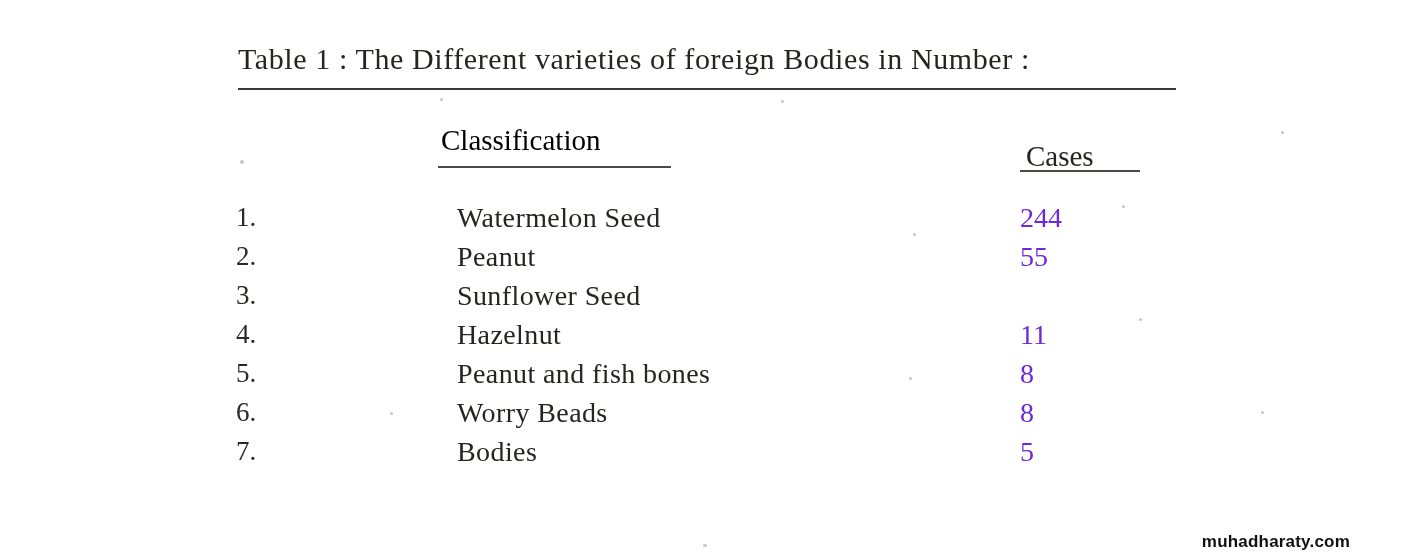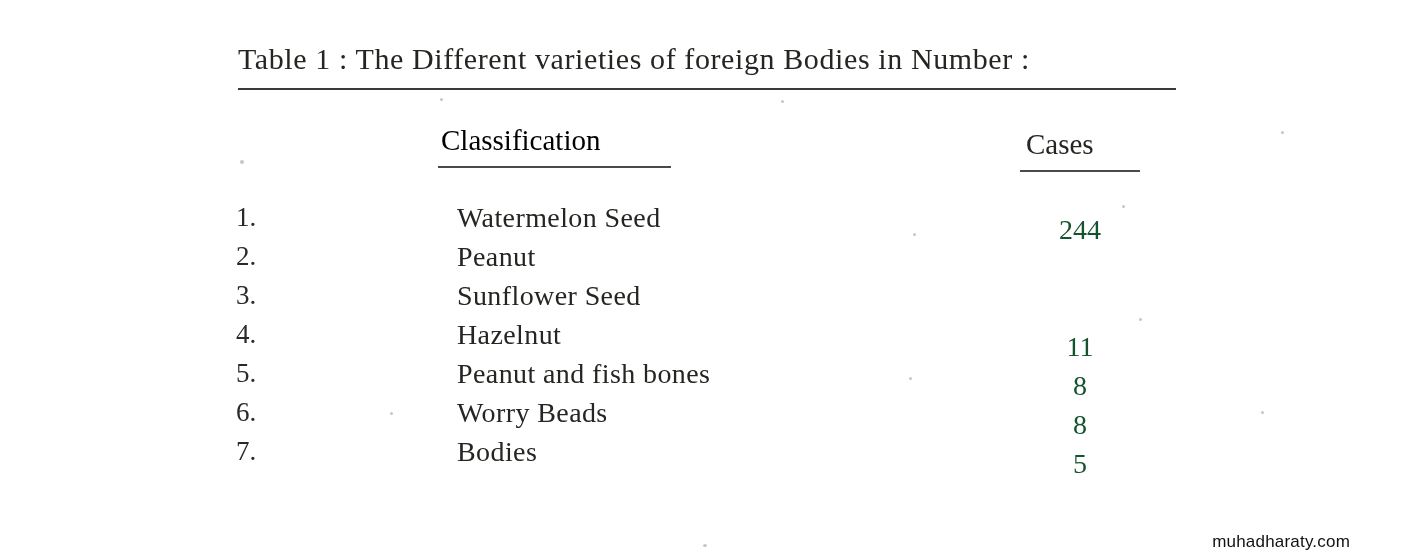--- a/index.html
+++ b/index.html
@@ -65,21 +65,21 @@
     left: 438px;
     top: 166px;
     width: 233px;
     height: 2px;
     background: #4a4a46;
   }
 
   .col-head-cases {
     position: absolute;
     left: 1026px;
-    top: 128px;
+    top: 140px;
     font-size: 29px;
     color: #262522;
     white-space: nowrap;
   }
   .rule-cases {
     position: absolute;
     left: 1020px;
     top: 170px;
     width: 120px;
     height: 2px;
@@ -111,33 +111,31 @@
     color: #262522;
     white-space: nowrap;
     letter-spacing: 0.4px;
     margin-left: 46px;
   }
   .row .cases {
     position: absolute;
     left: 1020px;
     top: 0;
     width: 120px;
-    text-align: center;
     font-size: 28px;
-    color: #14532d;
-    margin-top: 12px;
+    color: #6d28d9;
   }
 
   .watermark {
     position: absolute;
     right: 14px;
     bottom: 8px;
     font-family: "Liberation Sans", sans-serif;
     font-size: 17px;
-    font-weight: normal;
+    font-weight: bold;
     color: #111111;
     letter-spacing: 0.2px;
   }
 </style>
 </head>
 <body>
 
 <div class="page">
 
   <div class="table-caption">Table 1 : The Different varieties of foreign Bodies in Number :</div>
@@ -151,20 +149,21 @@
 
   <div class="rows">
     <div class="row">
       <span class="idx">1.</span>
       <span class="label">Watermelon  Seed</span>
       <span class="cases">244</span>
     </div>
     <div class="row">
       <span class="idx">2.</span>
       <span class="label">Peanut</span>
+      <span class="cases">55</span>
     </div>
     <div class="row">
       <span class="idx">3.</span>
       <span class="label">Sunflower  Seed</span>
     </div>
     <div class="row">
       <span class="idx">4.</span>
       <span class="label">Hazelnut</span>
       <span class="cases">11</span>
     </div>

